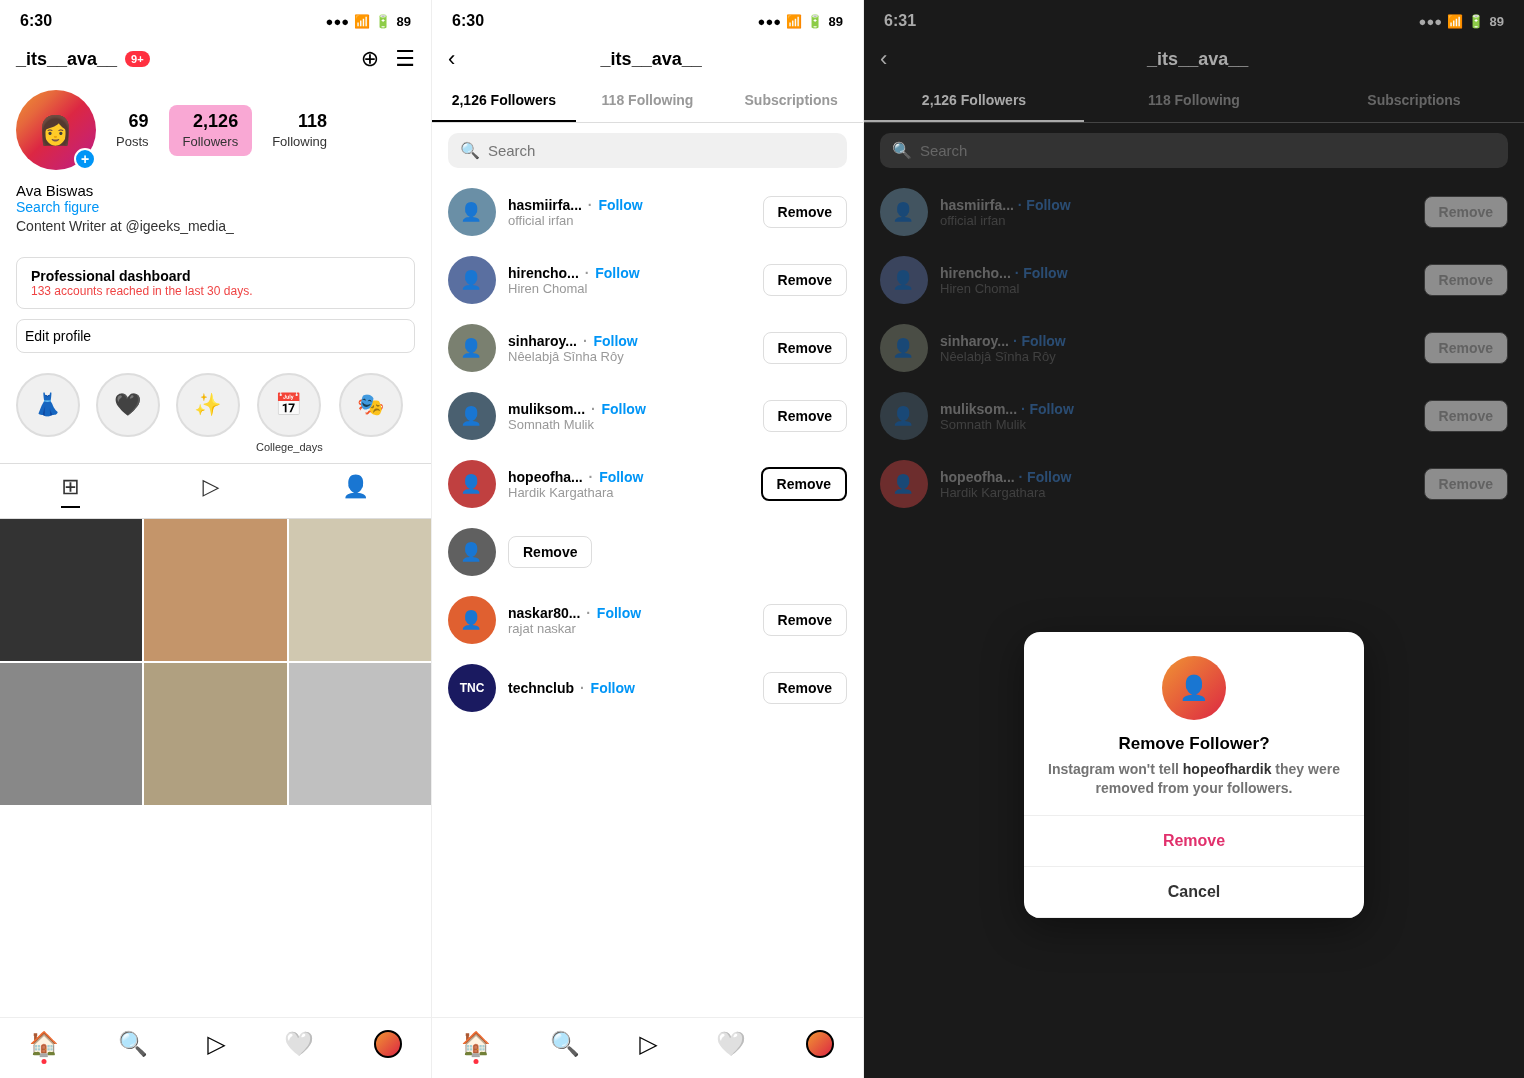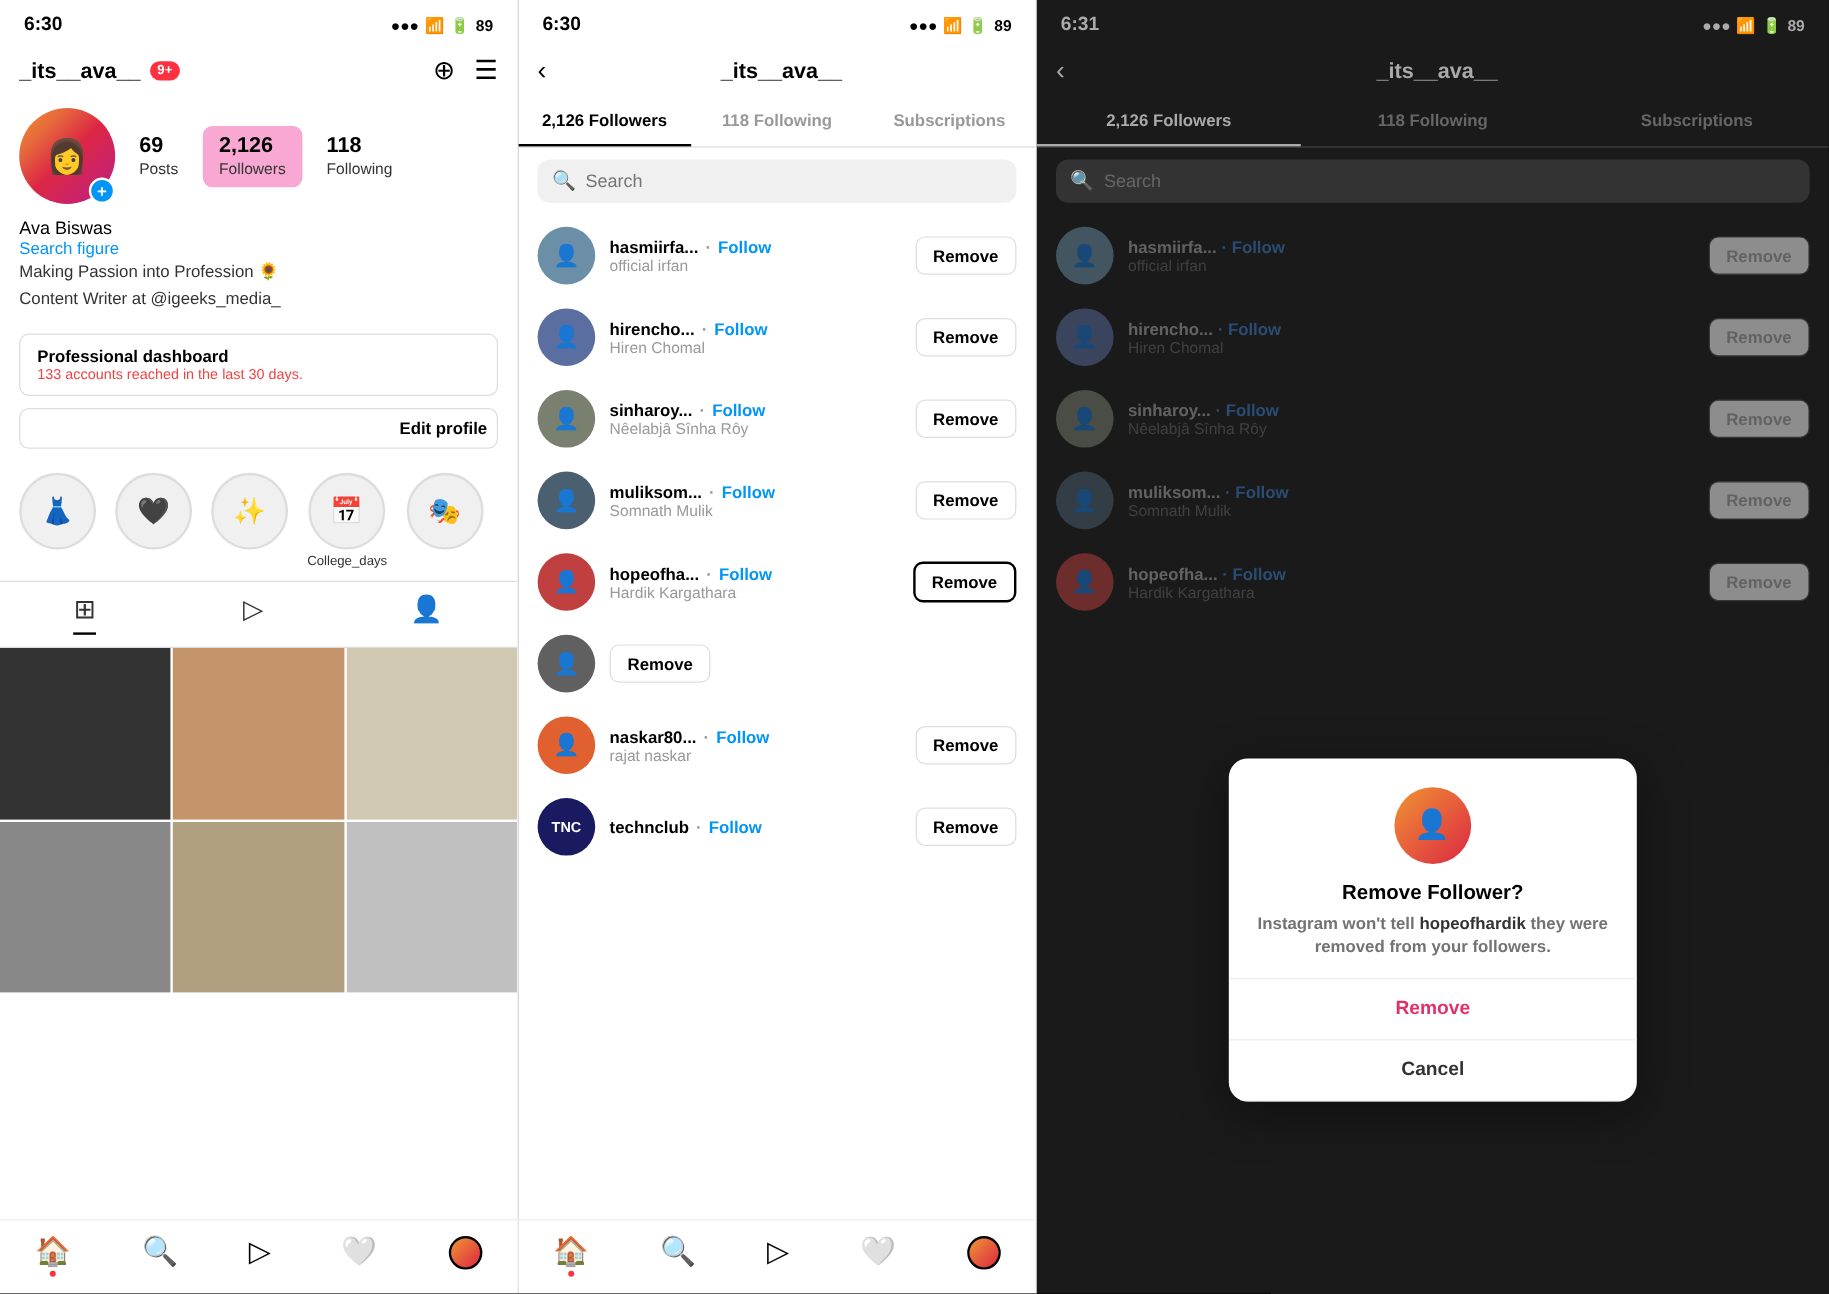--- a/index.html
+++ b/index.html
@@ -110,21 +110,21 @@
       border: 2px solid #fff;
       display: flex;
       align-items: center;
       justify-content: center;
       color: #fff;
       font-size: 14px;
       font-weight: 700;
     }
 
     .stat-item {
-      text-align: left;
+      text-align: right;
     }
 
     .stat-number {
       font-size: 18px;
       font-weight: 700;
       display: block;
     }
 
     .stat-label {
       font-size: 13px;
@@ -170,23 +170,23 @@
     .dashboard-sub {
       font-size: 12px;
       color: #ef4444;
     }
 
     .edit-profile-btn {
       margin: 10px 16px;
       border: 1px solid #ddd;
       border-radius: 8px;
       padding: 8px;
-      text-align: right;
-      font-size: 14px;
-      font-weight: 700;
+      text-align: left;
+      font-size: 14px;
+      font-weight: 400;
       cursor: pointer;
     }
 
     
     .highlights-row {
       display: flex;
       gap: 16px;
       padding: 10px 16px;
       overflow-x: auto;
     }
@@ -501,21 +501,20 @@
         <span class="stat-label">Followers</span>
       </div>
       <div class="stat-item">
         <span class="stat-number">118</span>
         <span class="stat-label">Following</span>
       </div>
     </div>
 
     <div class="profile-name">Ava Biswas</div>
     <div class="profile-bio-category">Search figure</div>
-    <div class="profile-bio-text">Making Passion into Profession 🌻</div>
     <div class="profile-bio-text">Content Writer at @igeeks_media_</div>
   </div>
 
   <div class="dashboard-box">
     <div class="dashboard-title">Professional dashboard</div>
     <div class="dashboard-sub">133 accounts reached in the last 30 days.</div>
   </div>
 
   <div class="edit-profile-btn">Edit profile</div>
 

